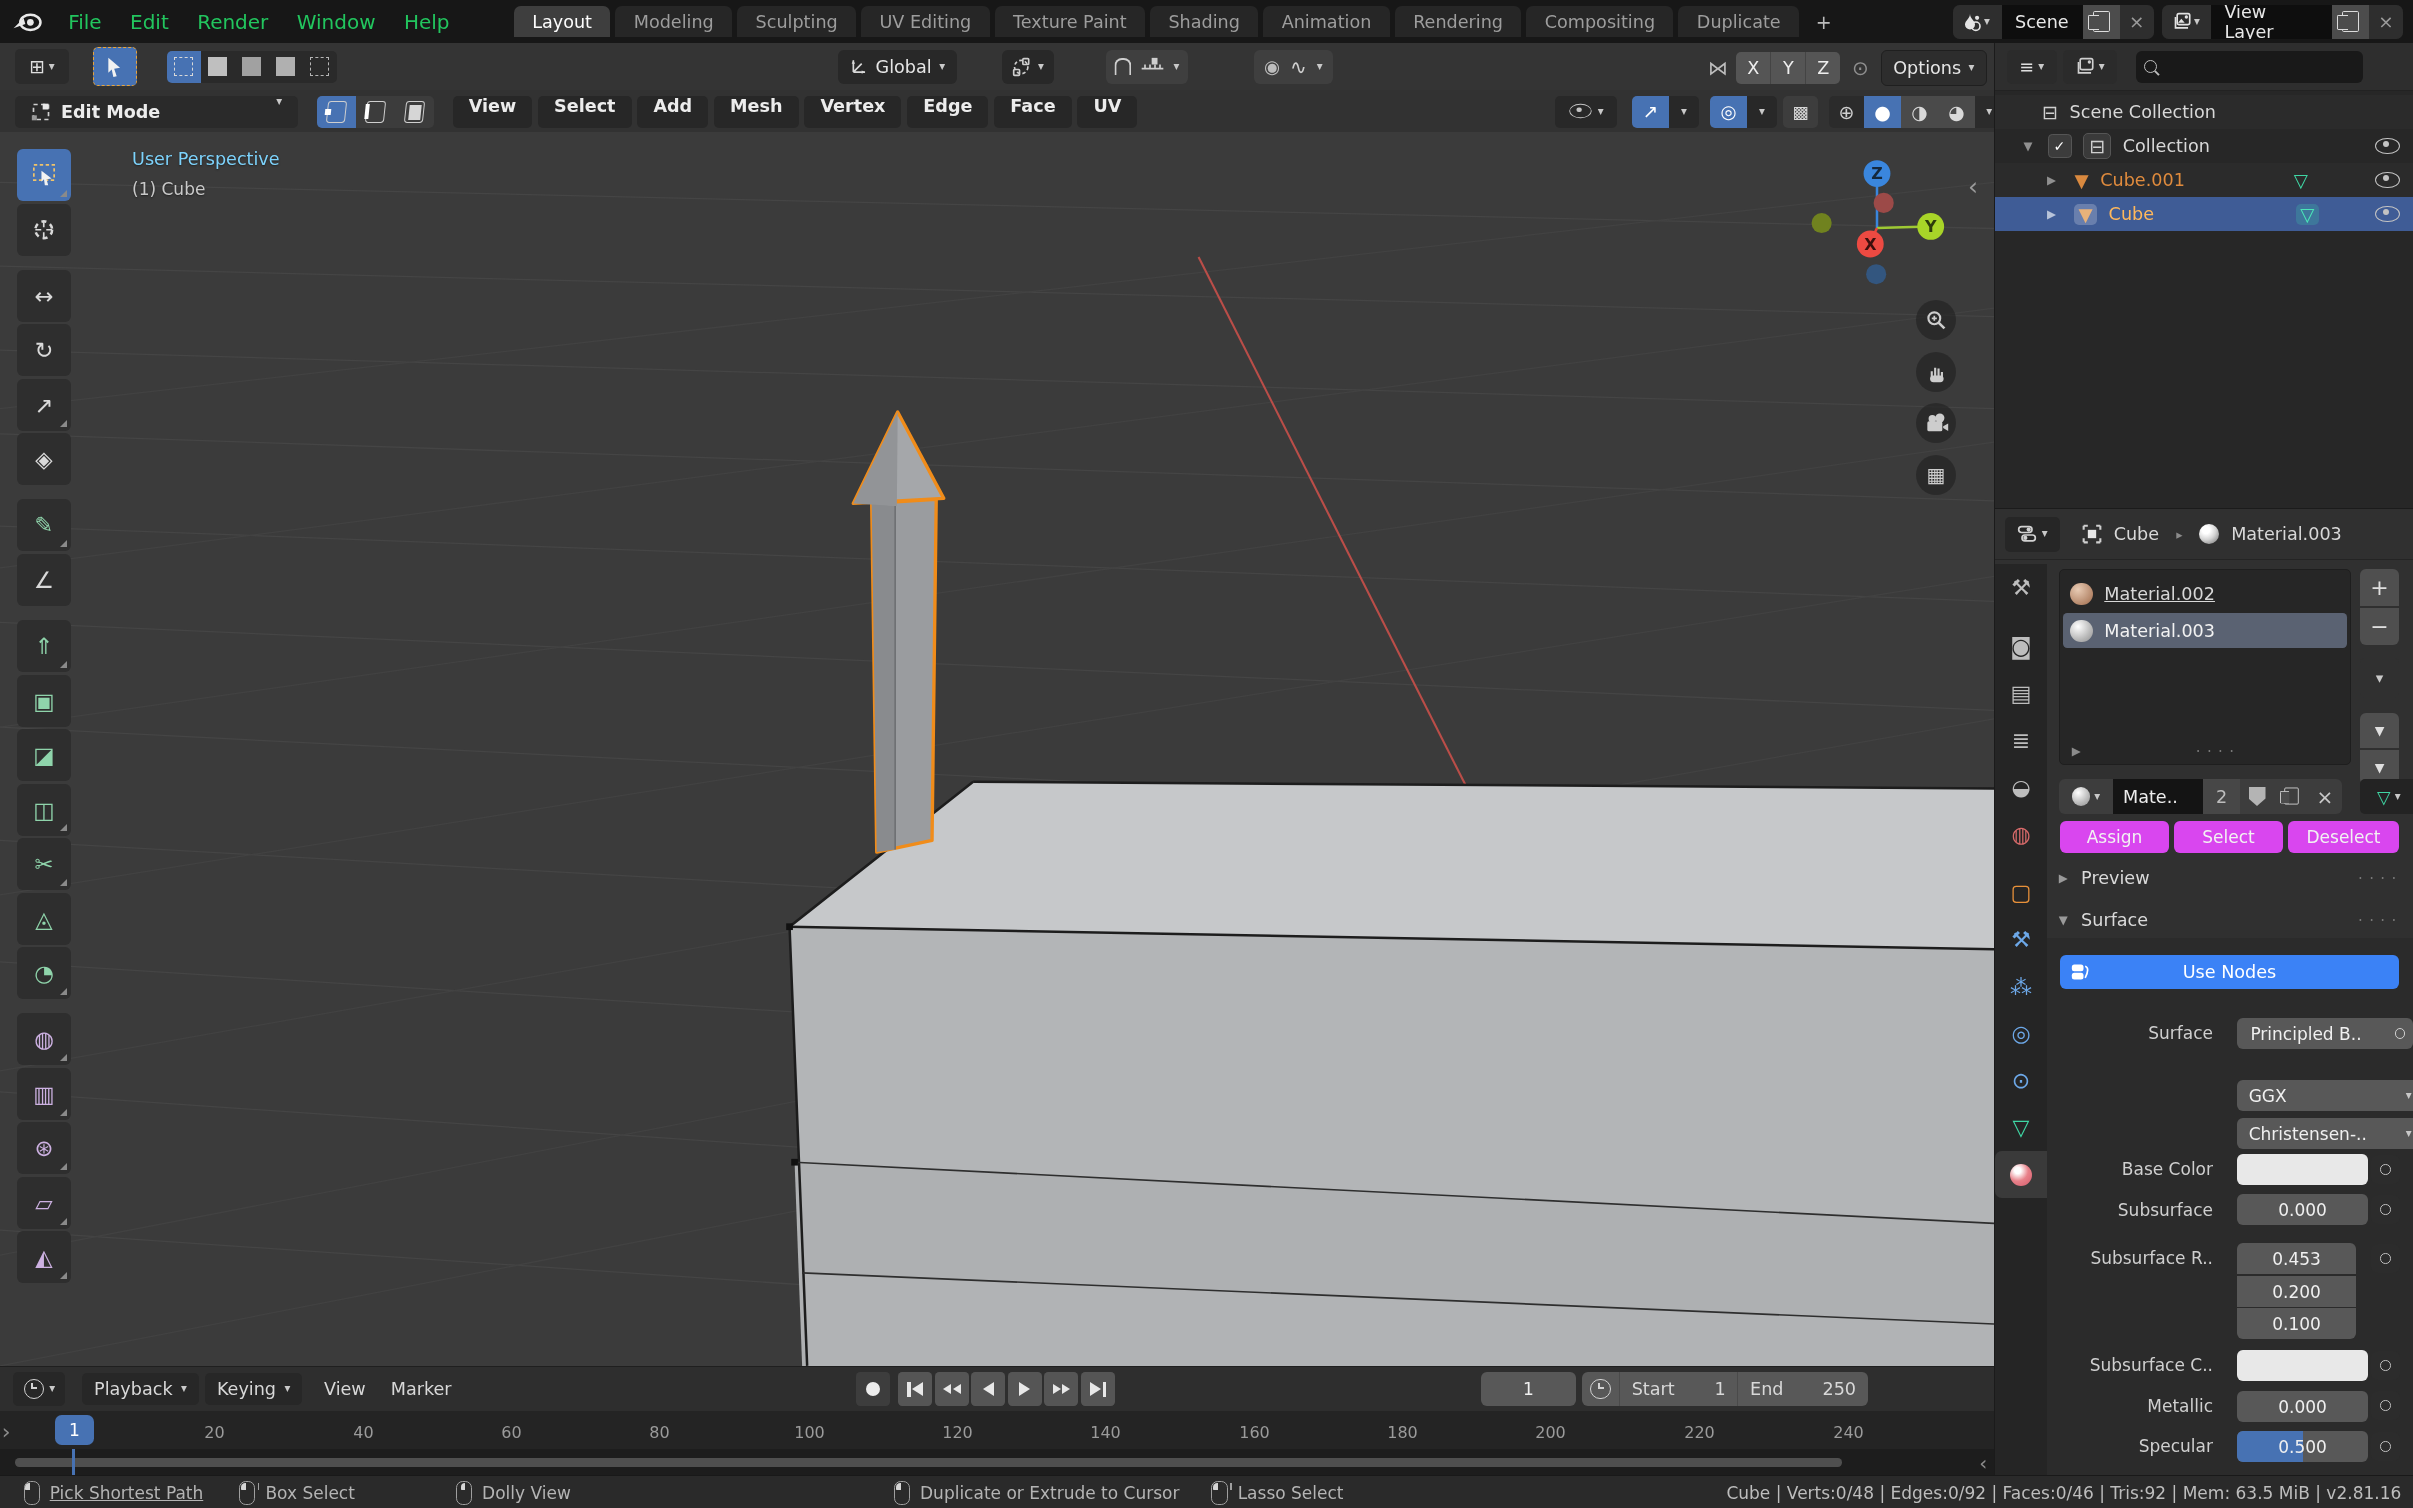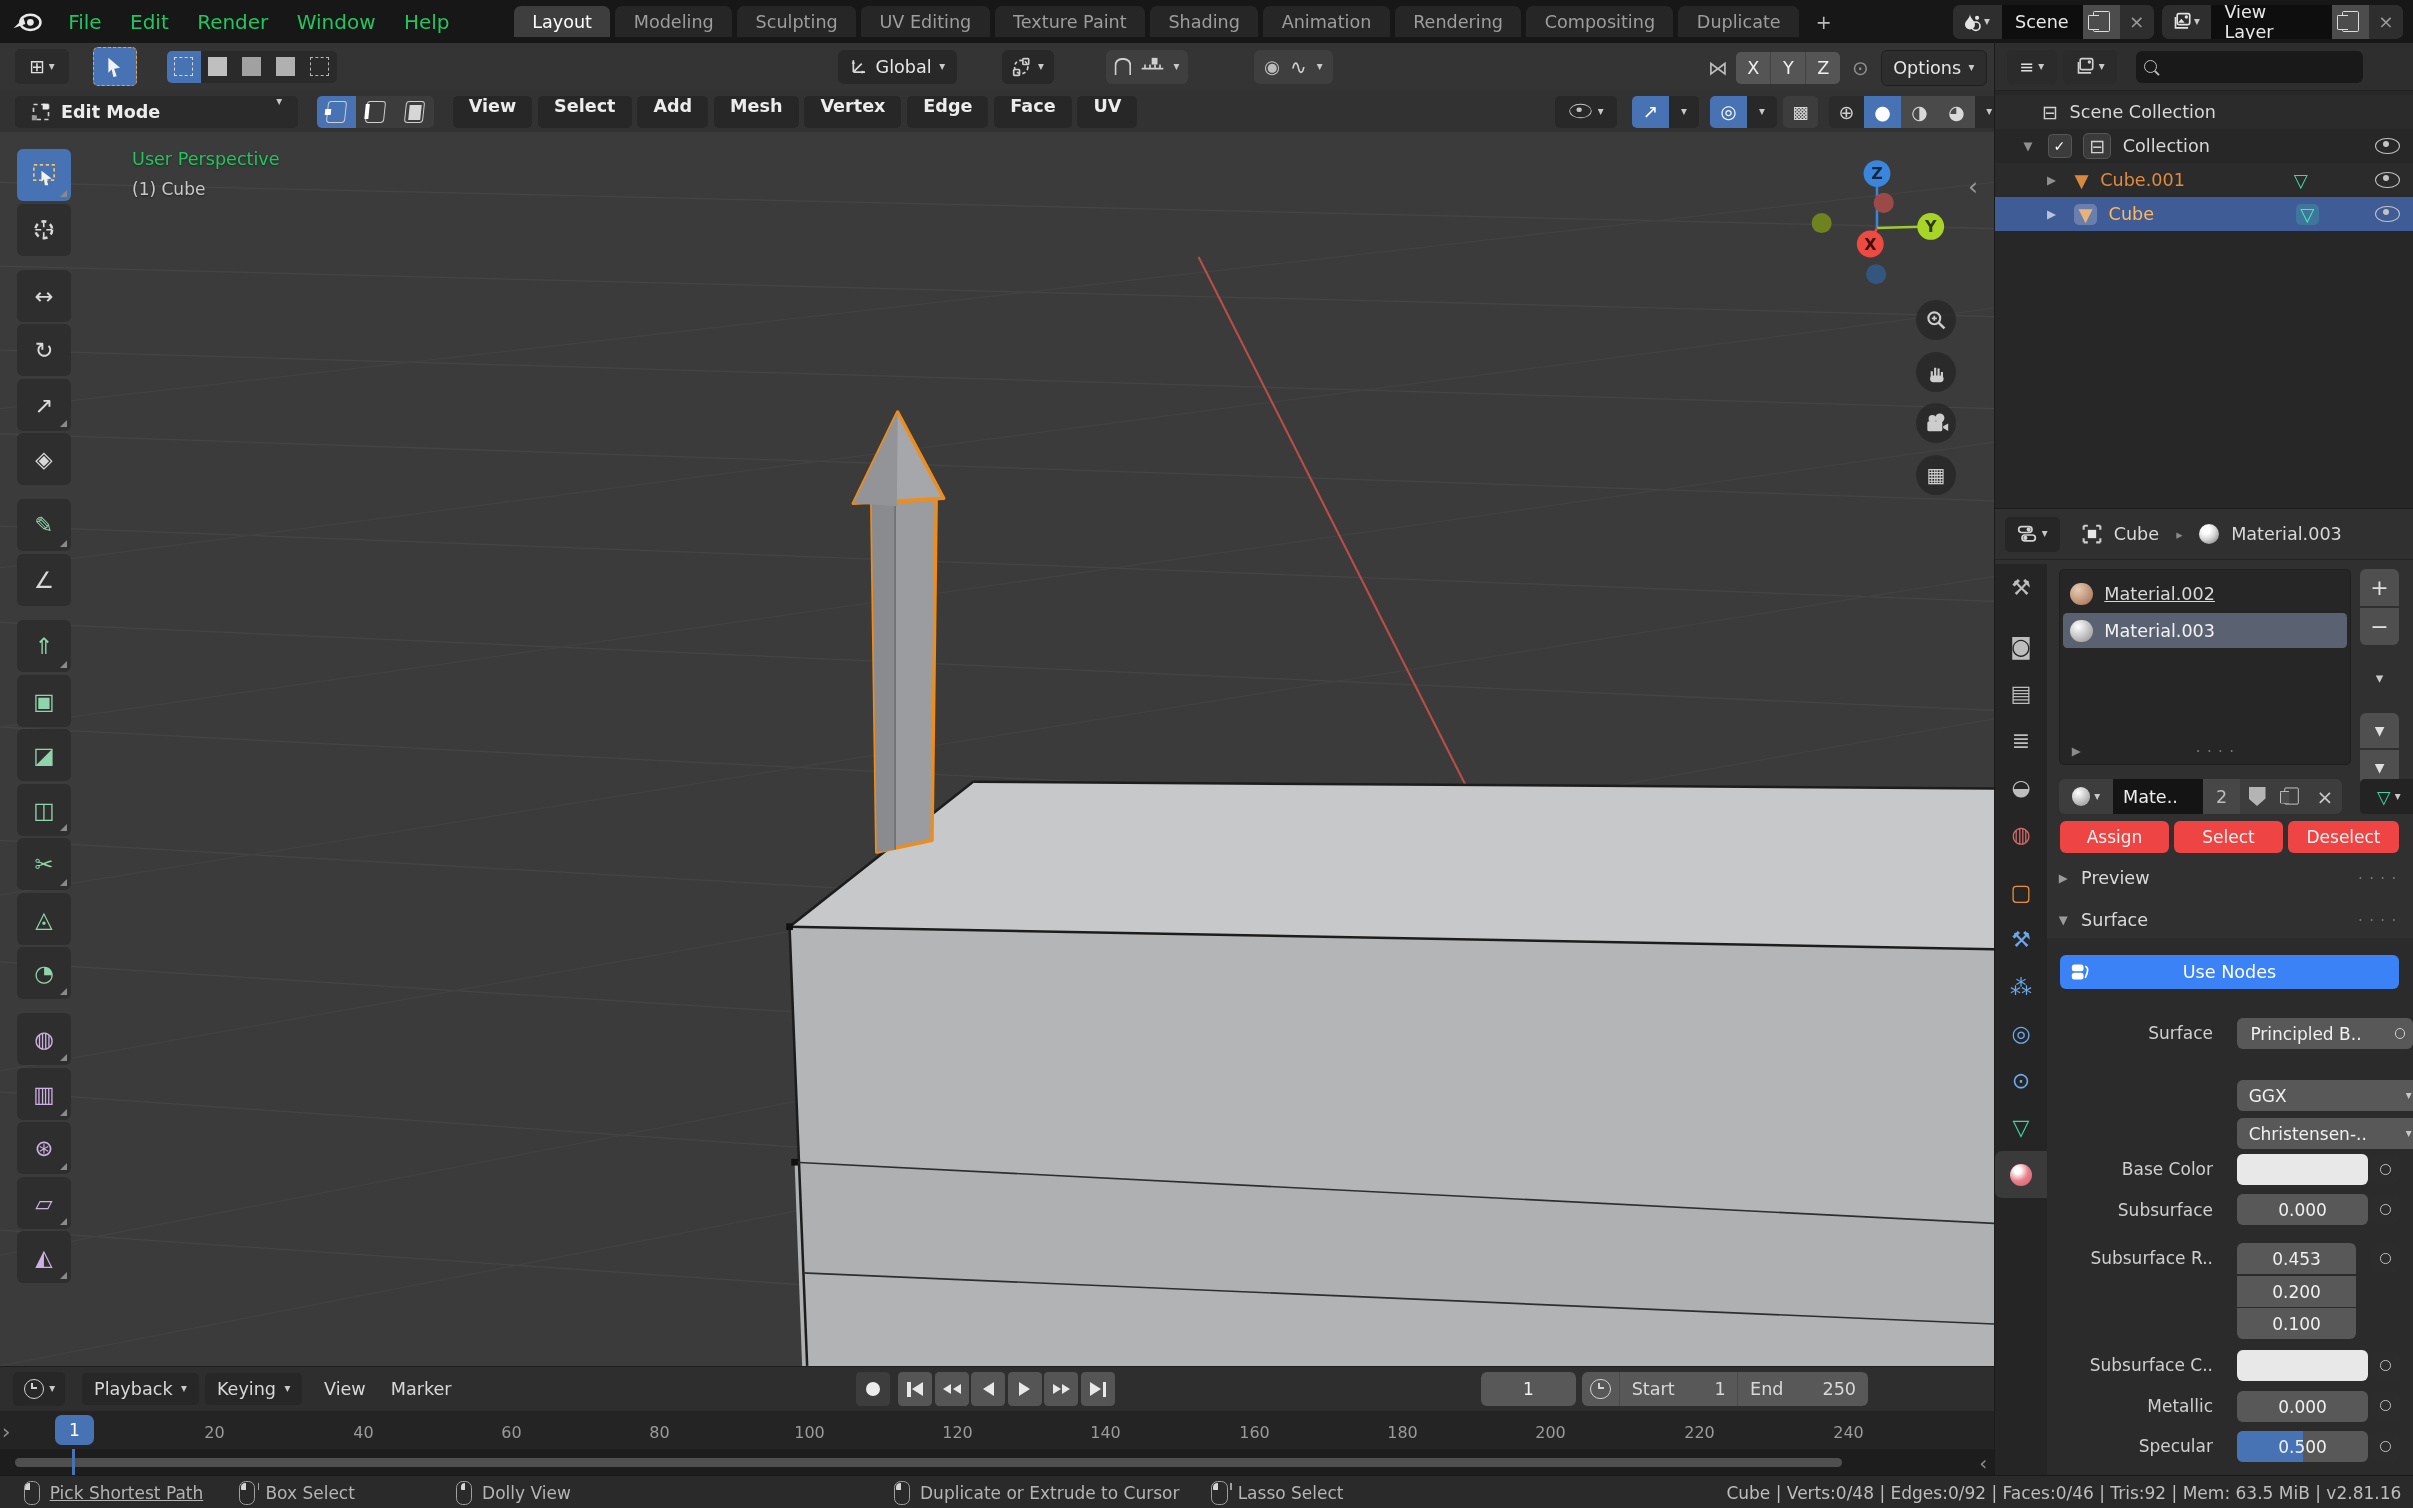--- a/index.html
+++ b/index.html
@@ -68,21 +68,21 @@
   #ptabs{position:absolute;left:0;top:55px;width:52px;height:912px;background:#252525;}
   .ptab{width:52px;height:47px;display:flex;align-items:center;justify-content:center;font-size:22px;color:#bdbdbd;}
   .ptab.on{background:#3a3a3a;border-radius:6.7px 0 0 6.7px;}
   .sphere{width:22.6px;height:22.6px;border-radius:50%;background:radial-gradient(circle at 35% 30%,#fff,#b9b9b9 60%,#8f8f8f);}
   .sphere.pink{background:radial-gradient(circle at 35% 30%,#fff 15%,#e8818a 50%,#d4596a);}
   .sphere.brown{background:radial-gradient(circle at 35% 30%,#e8cbb4,#b5876a 70%,#96684f);}
   .plabel{position:absolute;width:201px;text-align:right;color:#cfcfcf;font-size:17px;}
   .pfield{position:absolute;height:31px;background:#585858;border-radius:5.9px;display:flex;align-items:center;justify-content:center;color:#f0f0f0;font-size:17px;}
   .pdot{position:absolute;width:29px;height:29px;background:#2c2c2c;border-radius:6.7px;display:flex;align-items:center;justify-content:center;}
   .pdot i{width:8.4px;height:8.4px;border:1.7px solid #bdbdbd;border-radius:50%;}
-  .abtn{height:32px;background:#ef4444;border-radius:5.9px;display:flex;align-items:center;justify-content:center;color:#f2f2f2;font-size:17px;}
+  .abtn{height:32px;background:#d946ef;border-radius:5.9px;display:flex;align-items:center;justify-content:center;color:#f2f2f2;font-size:17px;}
   .shield{width:17px;height:19px;background:#c9c9c9;clip-path:polygon(0 0,100% 0,100% 60%,50% 100%,0 60%);opacity:.85;}
   .grip:after{content:"· · · ·";letter-spacing:0.8px;color:#777;font-size:15px;}
   
   #timeline{left:0;top:1366px;width:1994px;height:109px;background:#2e2e2e;border-top:0.8px solid #1f1f1f;}
   .tlbtn{width:34px;height:34px;background:#555;border-radius:4.2px;display:flex;align-items:center;justify-content:center;gap:1.7px;margin-right:2.5px;}
   .tri-r{width:0;height:0;border-style:solid;border-width:7.5px 0 7.5px 11px;border-color:transparent transparent transparent #e8e8e8;}
   .tri-l{width:0;height:0;border-style:solid;border-width:7.5px 11px 7.5px 0;border-color:transparent #e8e8e8 transparent transparent;}
   .tri-r.sm{border-width:5.9px 0 5.9px 8.4px;}
   .tri-l.sm{border-width:5.9px 8.4px 5.9px 0;}
   .vbar{width:3.4px;height:15px;background:#e8e8e8;}
@@ -364,21 +364,21 @@
 
       <g stroke="#f08c1a" stroke-width="4" stroke-linejoin="round">
         <polygon points="1040,443 1117,438 1112,845 1046,859" fill="#9a9c9f"></polygon>
         <polygon points="1040,443 1068,446 1068,856 1046,859" fill="#898b8e" stroke="none"></polygon>
         <polygon points="1071,334 1018,443 1126,437" fill="#a5a7aa"></polygon>
         <polygon points="1071,334 1018,443 1070,446" fill="#929497" stroke="none"></polygon>
         <line x1="1068" y1="446" x2="1068" y2="856" stroke="#6f7174" stroke-width="2"></line>
       </g>
     </svg>
 
-    <div class="abs" style="left:132px;top:17px;color:#22c55e;text-shadow:0 0.8px 1.7px #222;">User Perspective</div>
+    <div class="abs" style="left:132px;top:17px;color:#7dd3fc;text-shadow:0 0.8px 1.7px #222;">User Perspective</div>
     <div class="abs" style="left:132px;top:47px;color:#c9c9c9;font-size:17px;text-shadow:0 0.8px 1.7px #222;">(1) Cube</div>
     <div class="abs" style="left:1968px;top:40px;color:#9a9a9a;font-size:25px;">‹</div>
 
     <div class="abs" style="left:17px;top:17px;">
       <div class="ltool on sub">
           <svg width="22" height="22" viewBox="0 0 26 26">
             <rect x="1" y="1" width="24" height="18" fill="none" stroke="#f0c36a" stroke-width="2" stroke-dasharray="4 3"></rect>
             <path d="M10 8 L22 17 L16 18 L18 25 L14 25 L13 18 L10 21 Z" fill="#f2f2f2"></path>
           </svg>
         </div>

